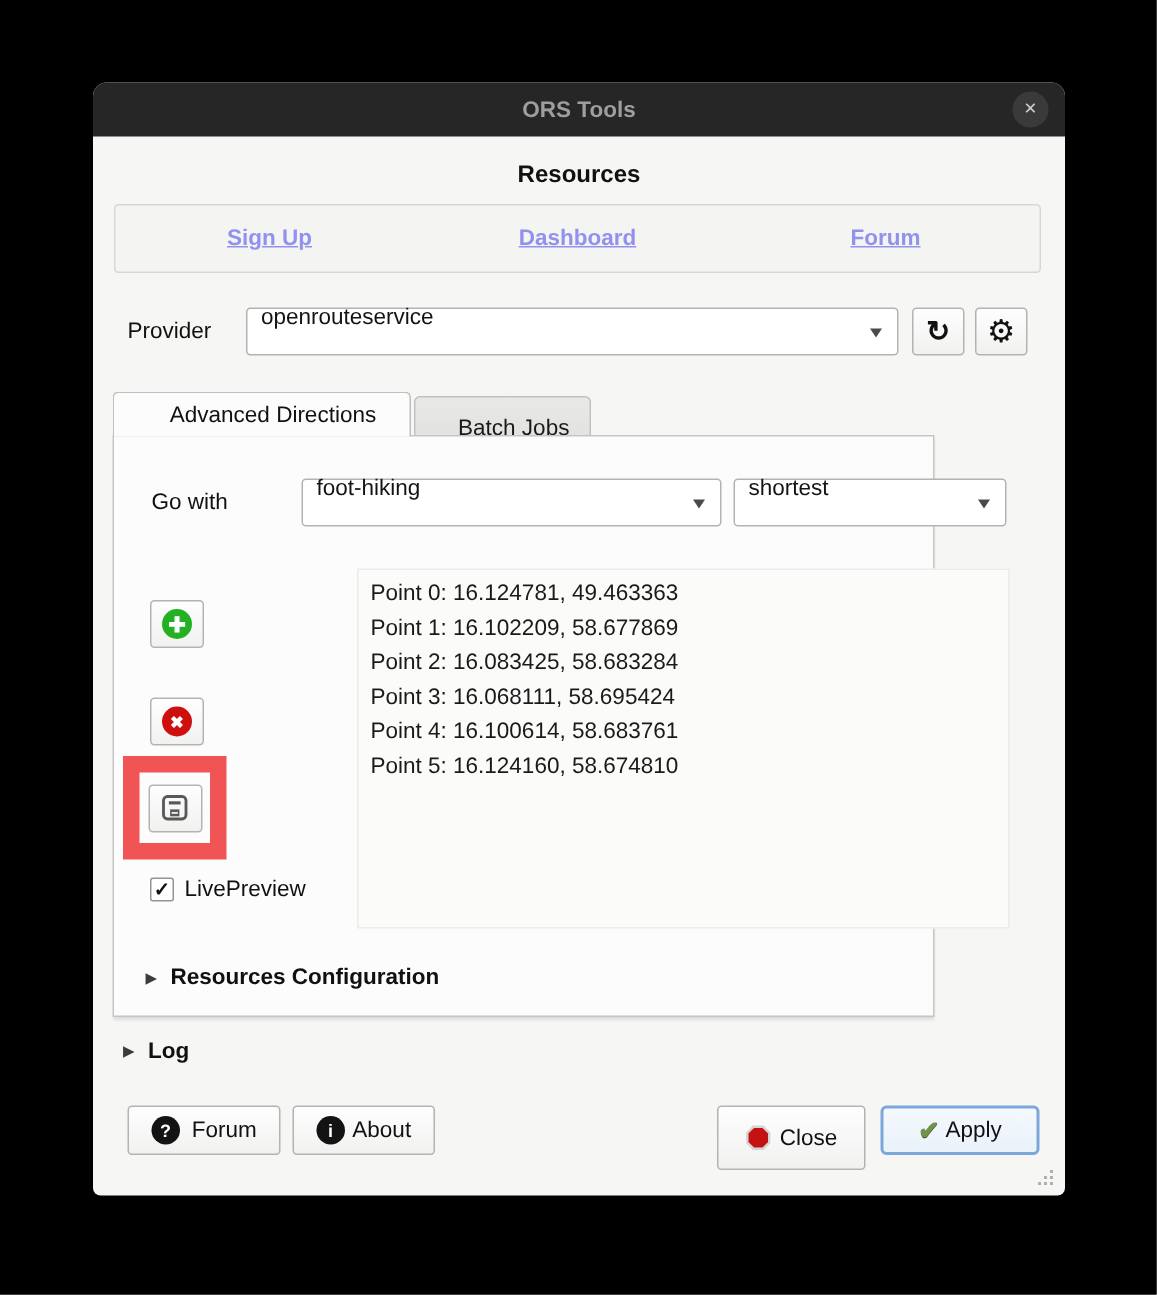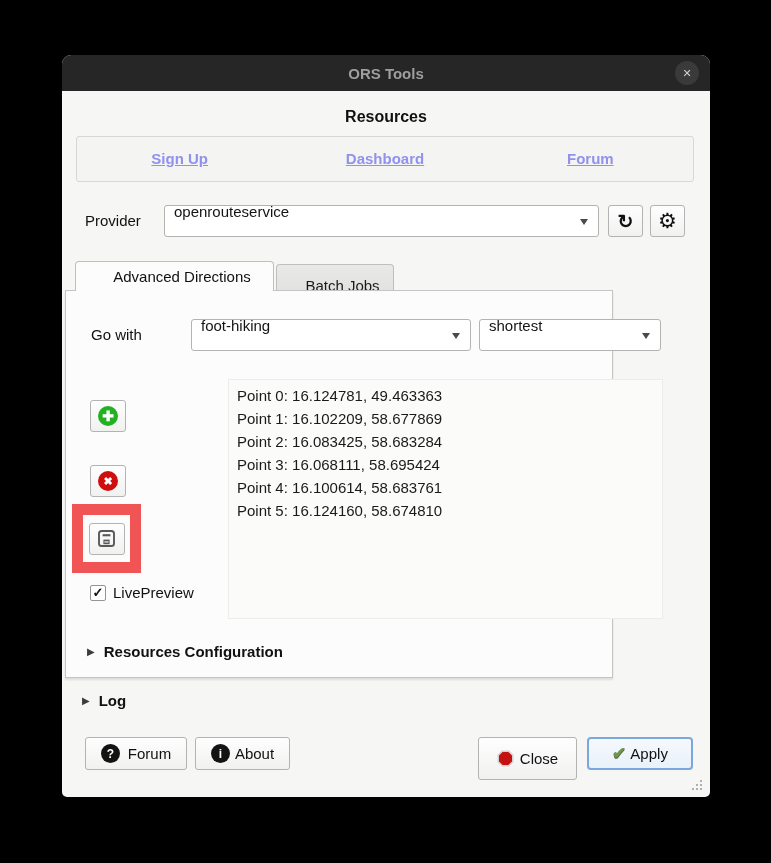--- a/index.html
+++ b/index.html
@@ -39,21 +39,21 @@
   
   .provider-label{position:absolute; left:23px; top:150px; height:32px; line-height:32px;}
   .provider-combo{position:absolute; left:102px; top:150px; width:435px; height:32px;}
   .btn-refresh{position:absolute; left:546px; top:150px; width:35px; height:32px; font-size:19px; font-weight:bold;}
   .btn-gear{position:absolute; left:588px; top:150px; width:35px; height:32px; font-size:21px;}
   
   .tab{position:absolute; border:1px solid #bfbfbe; border-bottom:none; border-radius:4px 4px 0 0;
        display:flex; align-items:center; justify-content:center; font-size:15px; cursor:pointer;padding-left:15px;}
   .tab.active{left:13px; top:206px; width:199px; height:30px; background:#fcfcfc; z-index:3; color:#111;}
   .tab.inactive{left:214px; top:209px; width:118px; height:41px; background:linear-gradient(#e9e9e8,#dededd); z-index:1; color:#1a1a1a;}
-  .tab-frame{position:absolute; left:3px; top:235px; width:548px; height:388px;
+  .tab-frame{position:absolute; left:13px; top:235px; width:548px; height:388px;
              background:#fcfcfc; border:1px solid #c5c5c4; z-index:2; box-shadow:0 2px 2px rgba(0,0,0,.10);}
   
   .gowith-label{position:absolute; left:25px; top:28px; height:32px; line-height:32px;}
   .combo-profile{position:absolute; left:125px; top:28px; width:280px; height:32px;}
   .combo-pref{position:absolute; left:413px; top:28px; width:182px; height:32px;}
   .points-list{position:absolute; left:162px; top:88px; width:435px; height:240px;
                background:#fbfbfa; border:1px solid #ececeb; padding:4px 8px; overflow:hidden; cursor:default;}
   .points-list .row{font-size:15px; line-height:23px; color:#1a1a1a; white-space:nowrap;}
   .tool-btn{position:absolute; width:36px; height:32px;}
   .btn-add{left:24px; top:109px;}

